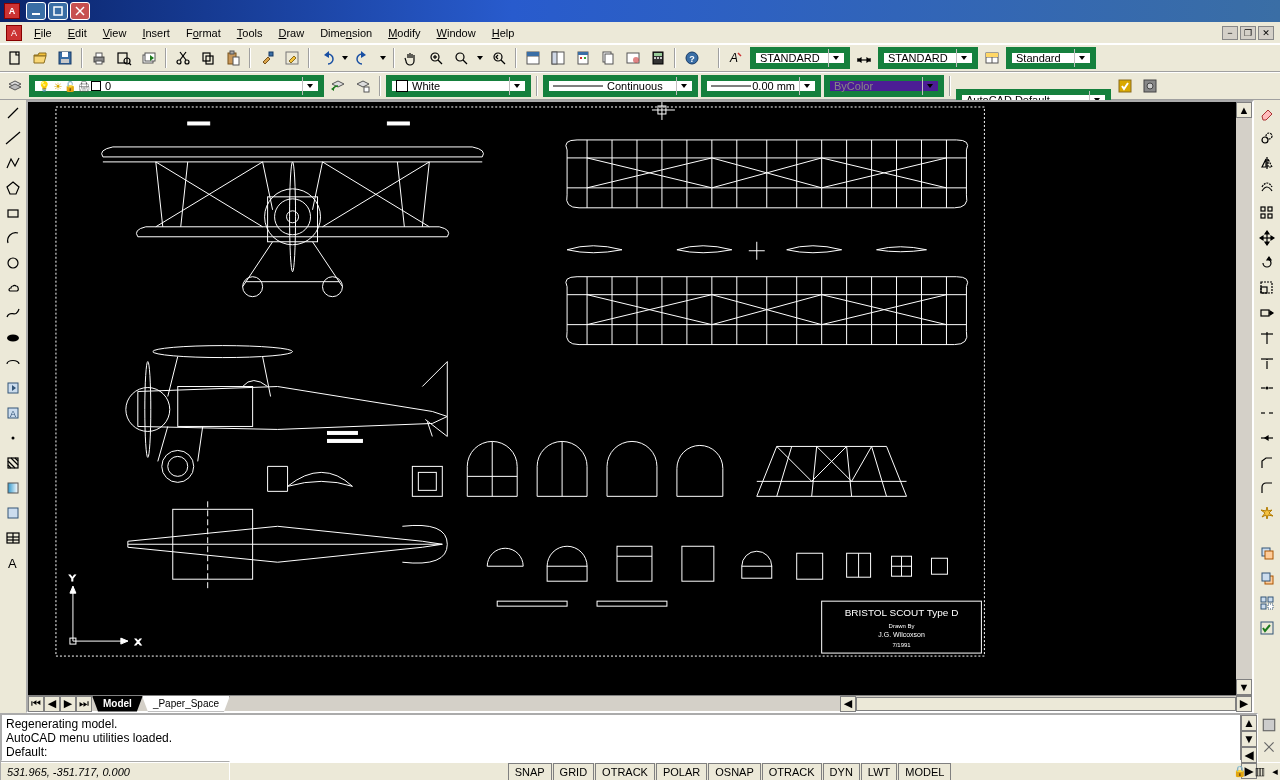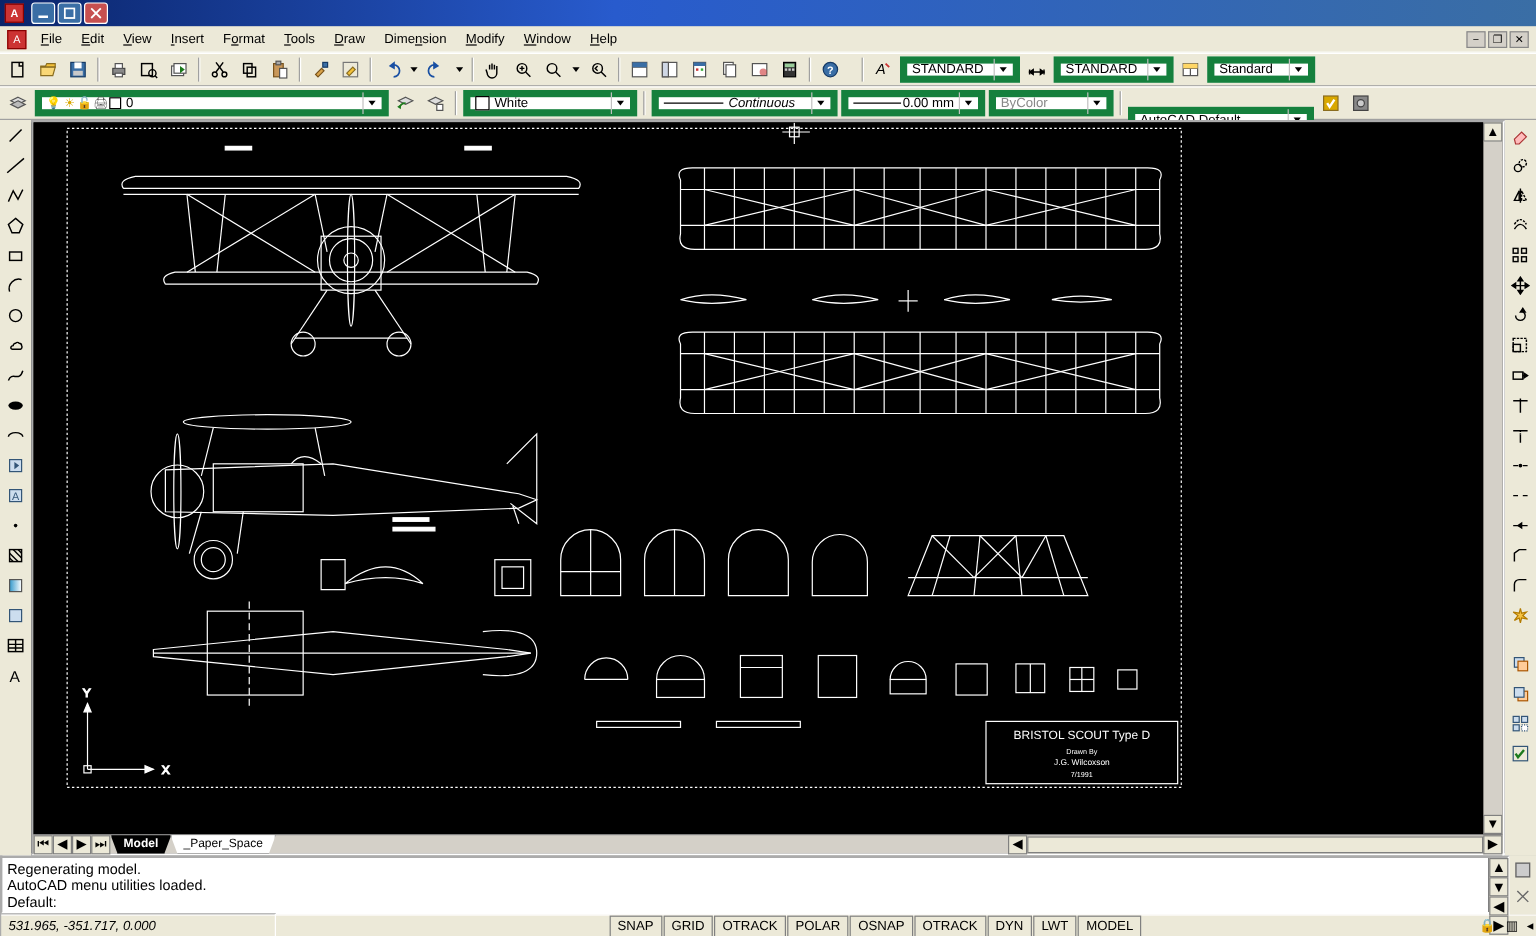--- a/index.html
+++ b/index.html
@@ -418,41 +418,41 @@
           <polygon points="1,2 7,2 4,6"></polygon>
         </svg>
       </span>
     </span>
 
   <span class="tsep"></span>
   <span class="tdrop" style="width:155px;">
      <svg width="50" height="10">
         <line x1="0" y1="5" x2="50" y2="5" stroke="#000"></line>
       </svg>
-     <span class="flex1" style="padding-left:4px;font-style:italic;">Continuous</span>
+     <span class="flex1" style="padding-left:4px;">Continuous</span>
      <span class="dd-btn">
         <svg viewBox="0 0 8 8">
           <polygon points="1,2 7,2 4,6"></polygon>
         </svg>
       </span>
     </span>
 
   <span class="tdrop" style="width:120px;">
      <svg width="40" height="10">
         <line x1="0" y1="5" x2="40" y2="5" stroke="#000"></line>
       </svg>
      <span class="flex1" style="text-align:right;padding-right:4px;">0.00 mm</span>
      <span class="dd-btn">
         <svg viewBox="0 0 8 8">
           <polygon points="1,2 7,2 4,6"></polygon>
         </svg>
       </span>
     </span>
 
-  <span class="tdrop" style="width:104px;background:#ffffff;color:#888;">
+  <span class="tdrop" style="width:120px;background:#4c1d95;color:#888;">
      <span class="flex1">ByColor</span>
      <span class="dd-btn">
         <svg viewBox="0 0 8 8">
           <polygon points="1,2 7,2 4,6"></polygon>
         </svg>
       </span>
     </span>
 
   <span class="tsep"></span>
   <span class="tdrop" style="width:155px;margin-top:28px;">

